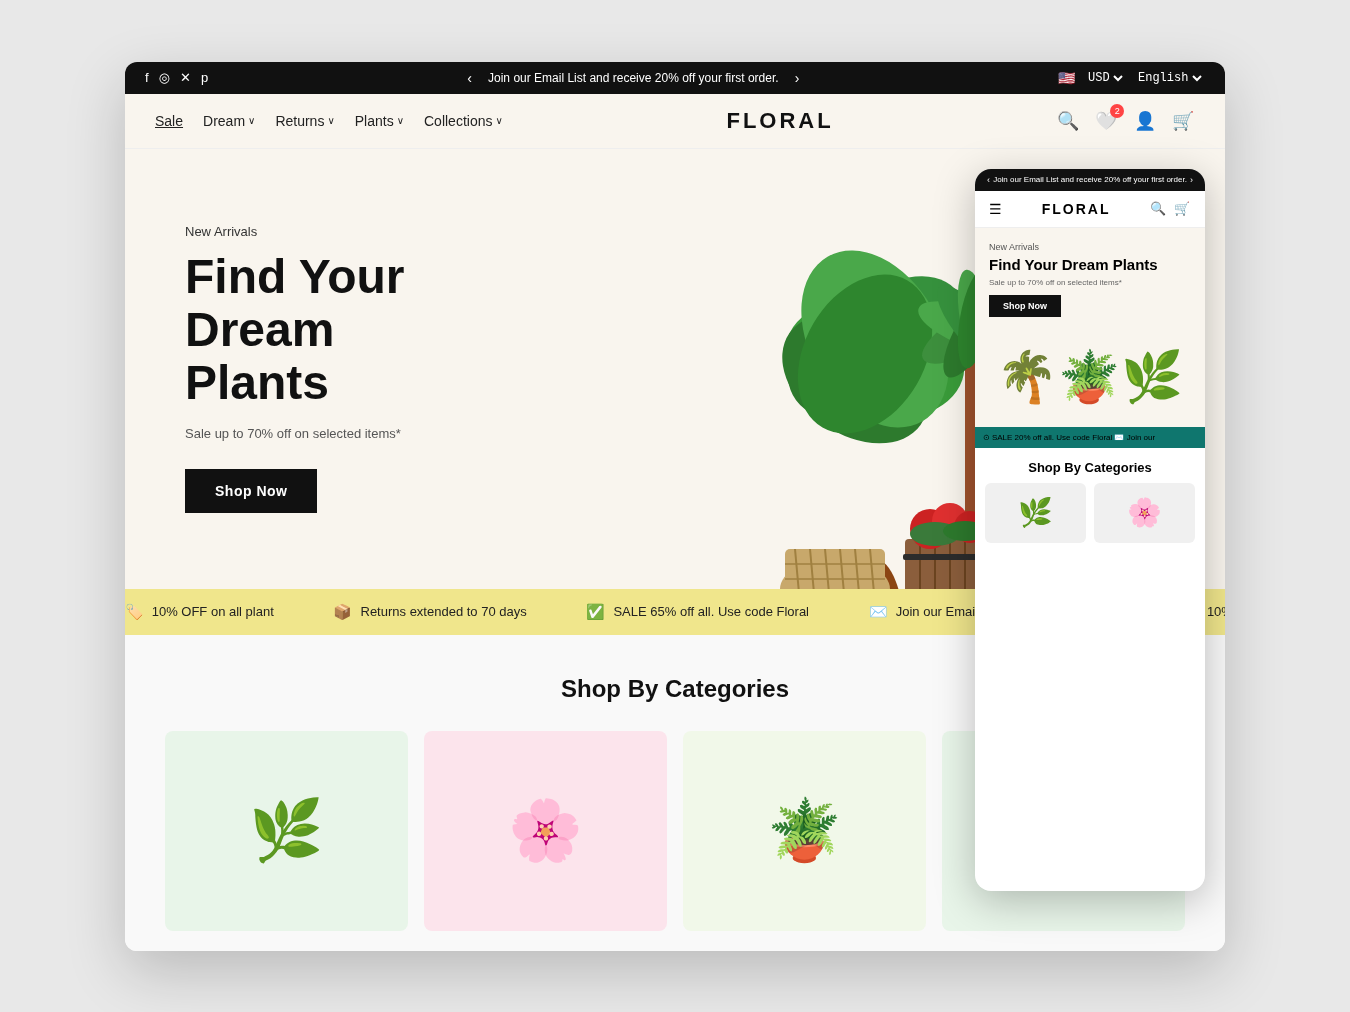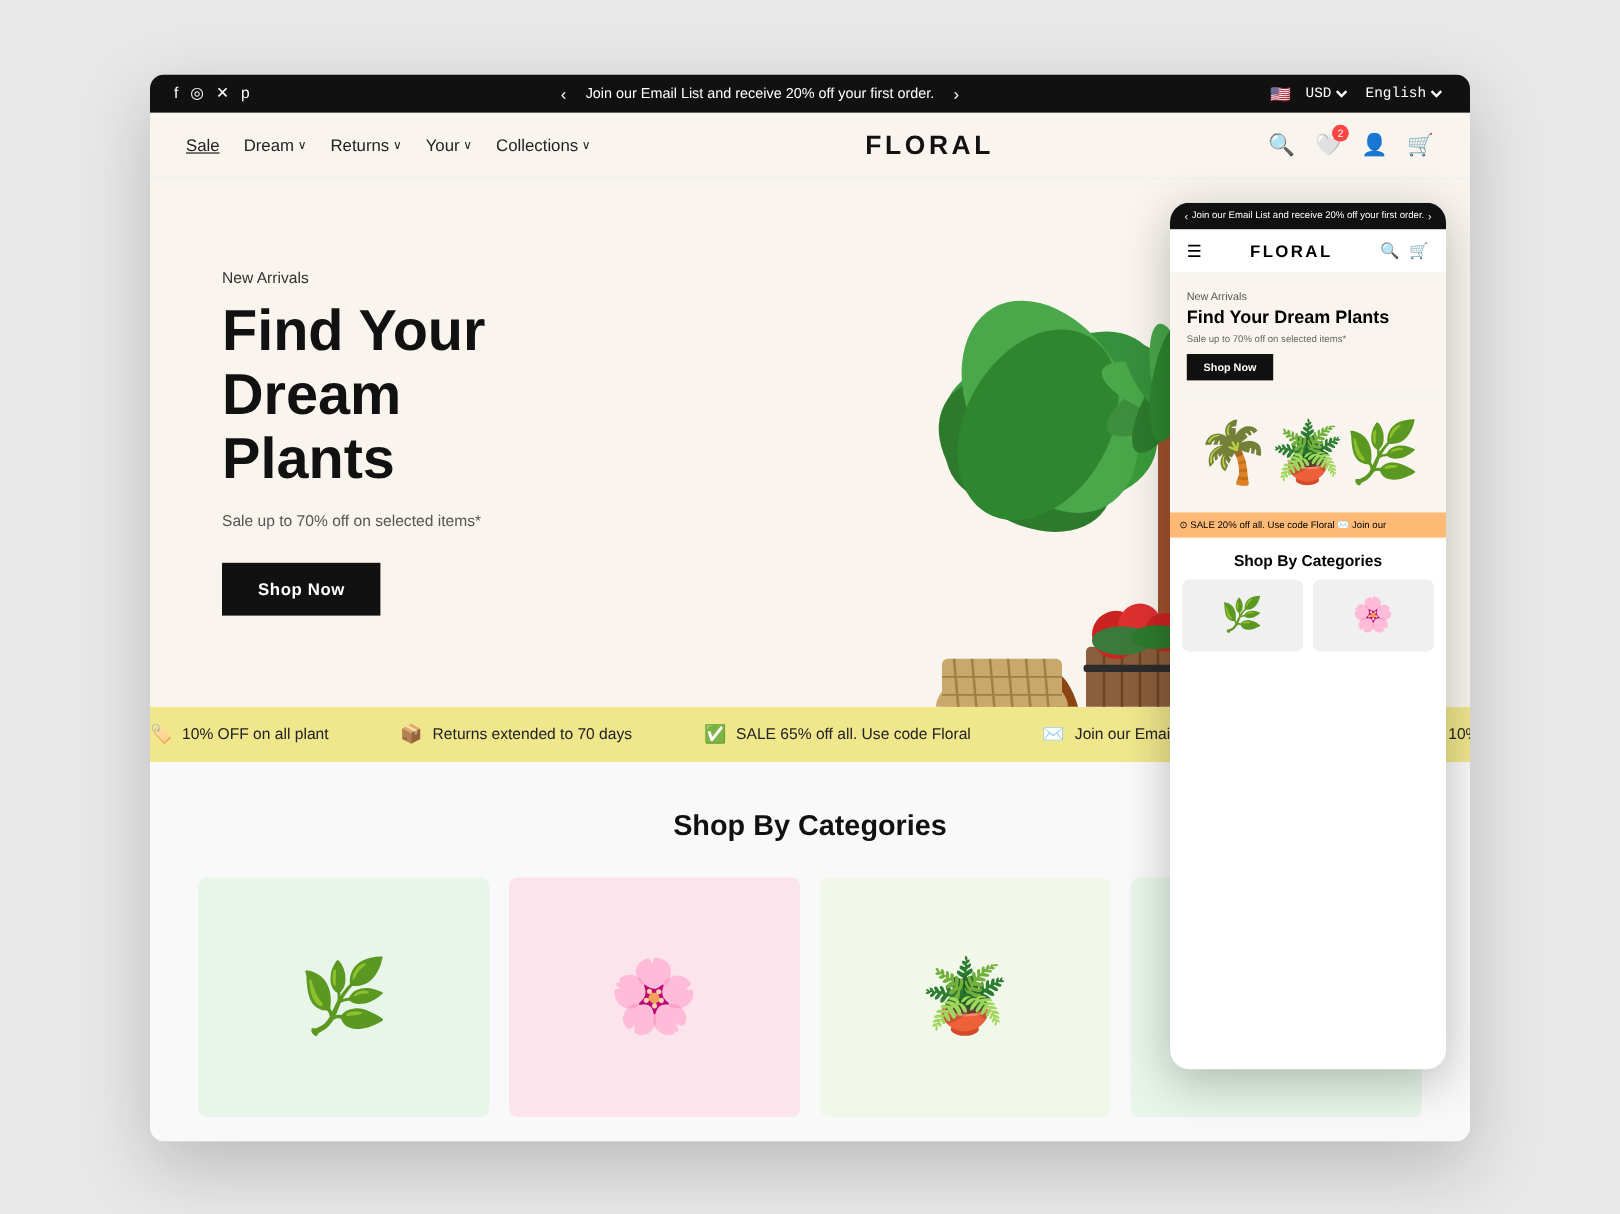--- a/index.html
+++ b/index.html
@@ -302,21 +302,21 @@
     .mobile-plant-img {
       width: 100%;
       height: 100px;
       background: #f9f5ee;
       display: flex;
       align-items: center;
       justify-content: center;
       font-size: 50px;
     }
     .mobile-scroll {
-      background: #fdba74;
+      background: #0f766e;
       padding: 6px 8px;
       font-size: 8px;
       overflow: hidden;
       white-space: nowrap;
       text-overflow: ellipsis;
     }
     .mobile-categories-title {
       font-size: 13px;
       font-weight: 700;
       text-align: center;
@@ -381,21 +381,21 @@
       </a>
       <a class="nav-item">
         <span>Dream</span>
         <span class="chevron">∨</span>
       </a>
       <a class="nav-item">
         <span>Returns</span>
         <span class="chevron">∨</span>
       </a>
       <a class="nav-item">
-        <span>Your</span>
+        <span>Plants</span>
         <span class="chevron">∨</span>
       </a>
       <a class="nav-item">
         <span>Collections</span>
         <span class="chevron">∨</span>
       </a>
     </div>
     <div class="nav-logo">FLORAL</div>
     <div class="nav-right">
       <span class="nav-icon">🔍</span>

